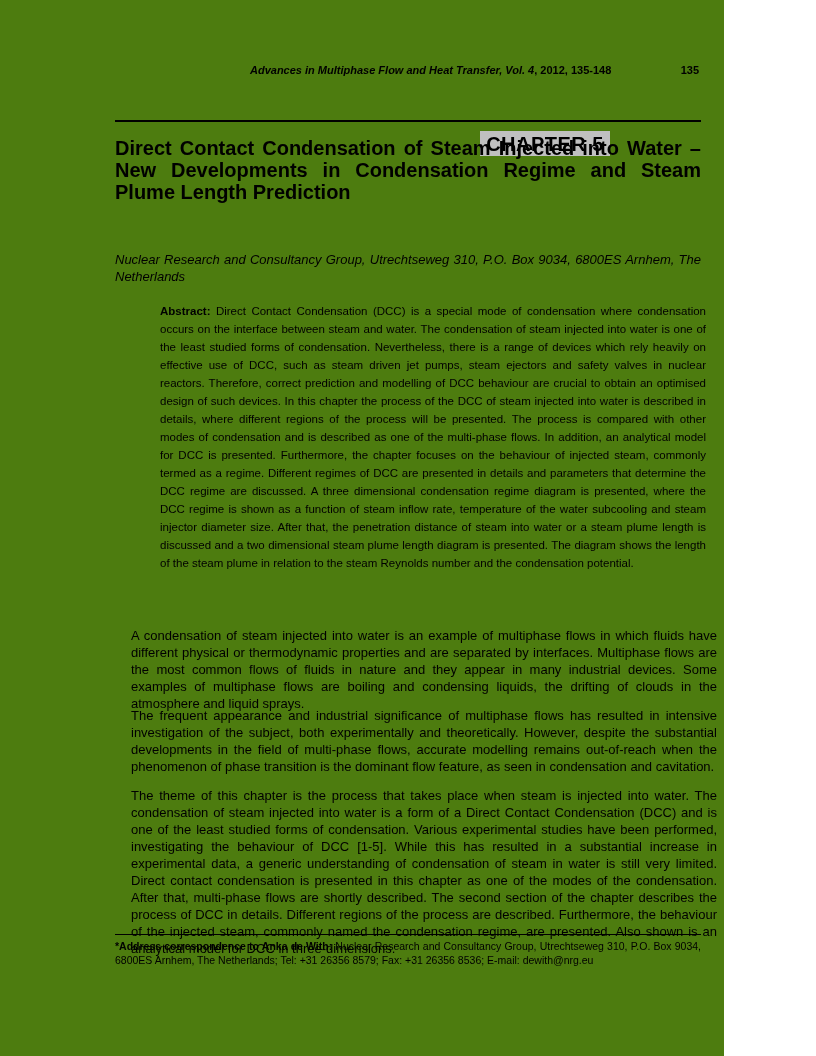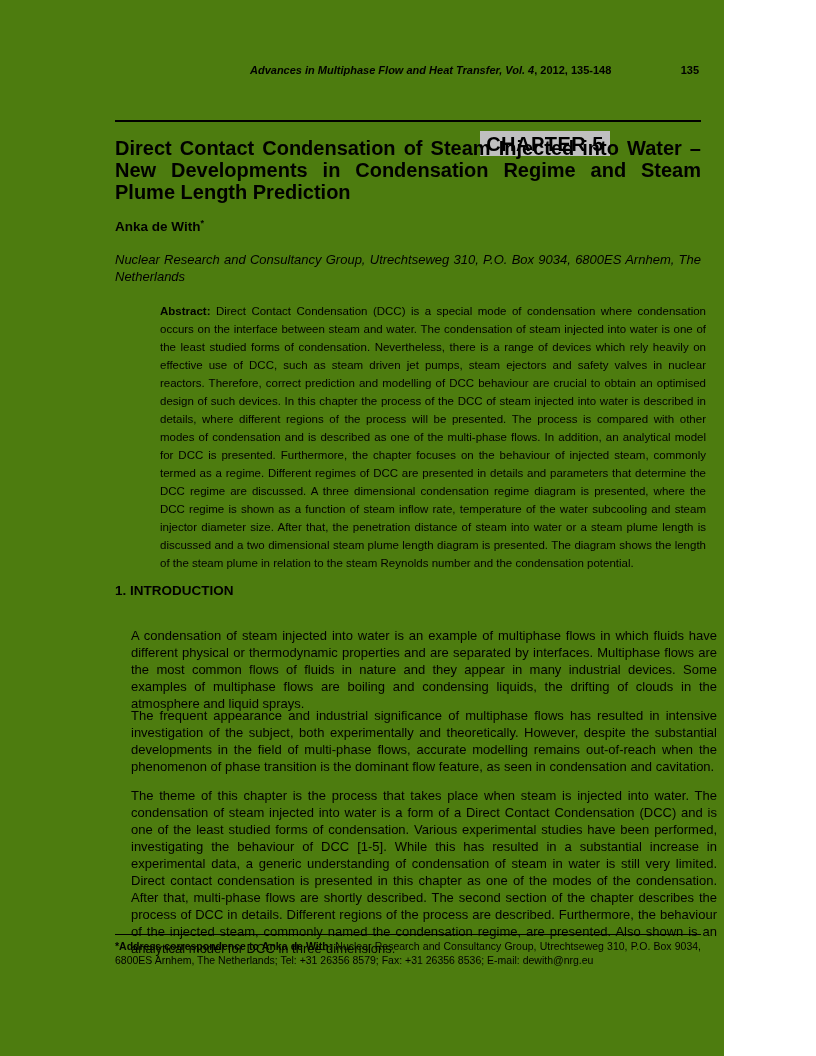--- a/index.html
+++ b/index.html
@@ -103,32 +103,28 @@
   <div class="abs header">
     <span class="journal-citation"><span class="ital">Advances in Multiphase Flow and Heat Transfer, Vol. 4</span><span>, 2012, 135-148</span></span>
     <span class="page-number">135</span>
   </div>
 
   <div class="chapter-badge">CHAPTER 5</div>
   <div class="abs top-rule"></div>
 
   <h1 class="abs chapter-title" style="margin:0;">Direct Contact Condensation of Steam Injected into Water – New Developments in Condensation Regime and Steam Plume Length Prediction</h1>
 
-  <div class="abs author-line">
-    <span>Anka de With</span><sup>*</sup>
-  </div>
 
   <div class="abs affiliation">Nuclear Research and Consultancy Group, Utrechtseweg 310, P.O. Box 9034, 6800ES Arnhem, The Netherlands</div>
 
   <div class="abstract" style="position:absolute;">
     <span class="bold-label">Abstract:</span><span> Direct Contact Condensation (DCC) is a special mode of condensation where condensation occurs on the interface between steam and water. The condensation of steam injected into water is one of the least studied forms of condensation. Nevertheless, there is a range of devices which rely heavily on effective use of DCC, such as steam driven jet pumps, steam ejectors and safety valves in nuclear reactors. Therefore, correct prediction and modelling of DCC behaviour are crucial to obtain an optimised design of such devices. In this chapter the process of the DCC of steam injected into water is described in details, where different regions of the process will be presented. The process is compared with other modes of condensation and is described as one of the multi-phase flows. In addition, an analytical model for DCC is presented. Furthermore, the chapter focuses on the behaviour of injected steam, commonly termed as a regime. Different regimes of DCC are presented in details and parameters that determine the DCC regime are discussed. A three dimensional condensation regime diagram is presented, where the DCC regime is shown as a function of steam inflow rate, temperature of the water subcooling and steam injector diameter size. After that, the penetration distance of steam into water or a steam plume length is discussed and a two dimensional steam plume length diagram is presented. The diagram shows the length of the steam plume in relation to the steam Reynolds number and the condensation potential.</span>
   </div>
 
 
-  <div class="abs section-heading">1. INTRODUCTION</div>
 
   <p class="abs body-para para-1">A condensation of steam injected into water is an example of multiphase flows in which fluids have different physical or thermodynamic properties and are separated by interfaces. Multiphase flows are the most common flows of fluids in nature and they appear in many industrial devices. Some examples of multiphase flows are boiling and condensing liquids, the drifting of clouds in the atmosphere and liquid sprays.</p>
   <p class="abs body-para para-2">The frequent appearance and industrial significance of multiphase flows has resulted in intensive investigation of the subject, both experimentally and theoretically. However, despite the substantial developments in the field of multi-phase flows, accurate modelling remains out-of-reach when the phenomenon of phase transition is the dominant flow feature, as seen in condensation and cavitation.</p>
   <p class="abs body-para para-3">The theme of this chapter is the process that takes place when steam is injected into water. The condensation of steam injected into water is a form of a Direct Contact Condensation (DCC) and is one of the least studied forms of condensation. Various experimental studies have been performed, investigating the behaviour of DCC [1-5]. While this has resulted in a substantial increase in experimental data, a generic understanding of condensation of steam in water is still very limited. Direct contact condensation is presented in this chapter as one of the modes of the condensation. After that, multi-phase flows are shortly described. The second section of the chapter describes the process of DCC in details. Different regions of the process are described. Furthermore, the behaviour of the injected steam, commonly named the condensation regime, are presented. Also shown is an analytical model for DCC in three-dimensions.</p>
 
   <div class="abs footnote-rule"></div>
   <div class="abs footnote">
     <span class="bold-label">*Address correspondence to Anka de With:</span><span> Nuclear Research and Consultancy Group, Utrechtseweg 310, P.O. Box 9034, 6800ES Arnhem, The Netherlands; Tel: +31 26356 8579; Fax: +31 26356 8536; E-mail: dewith@nrg.eu</span>
   </div>
 

